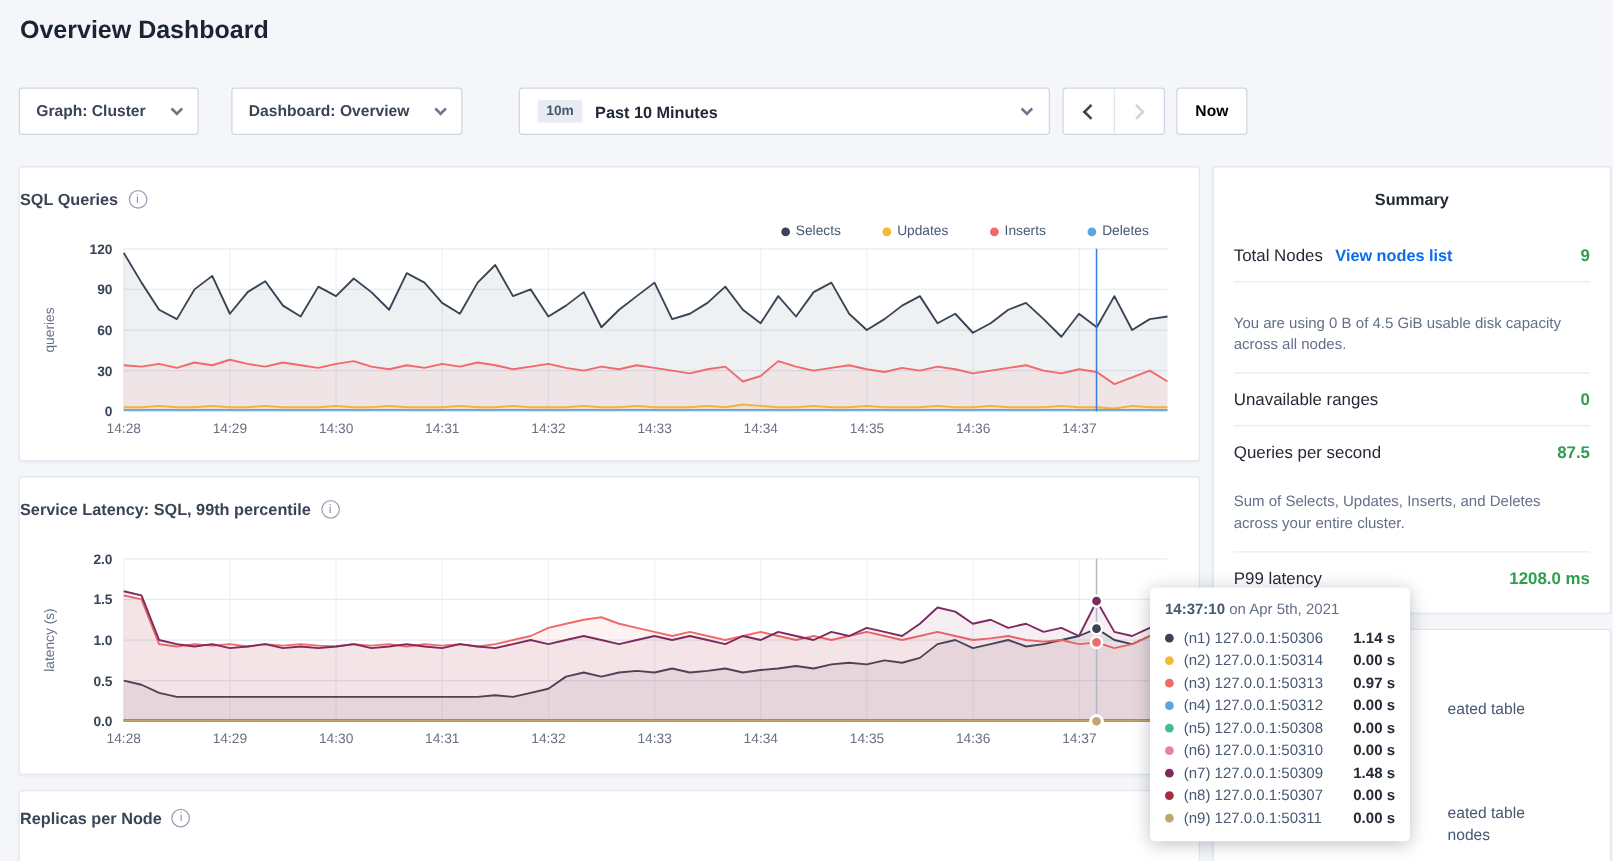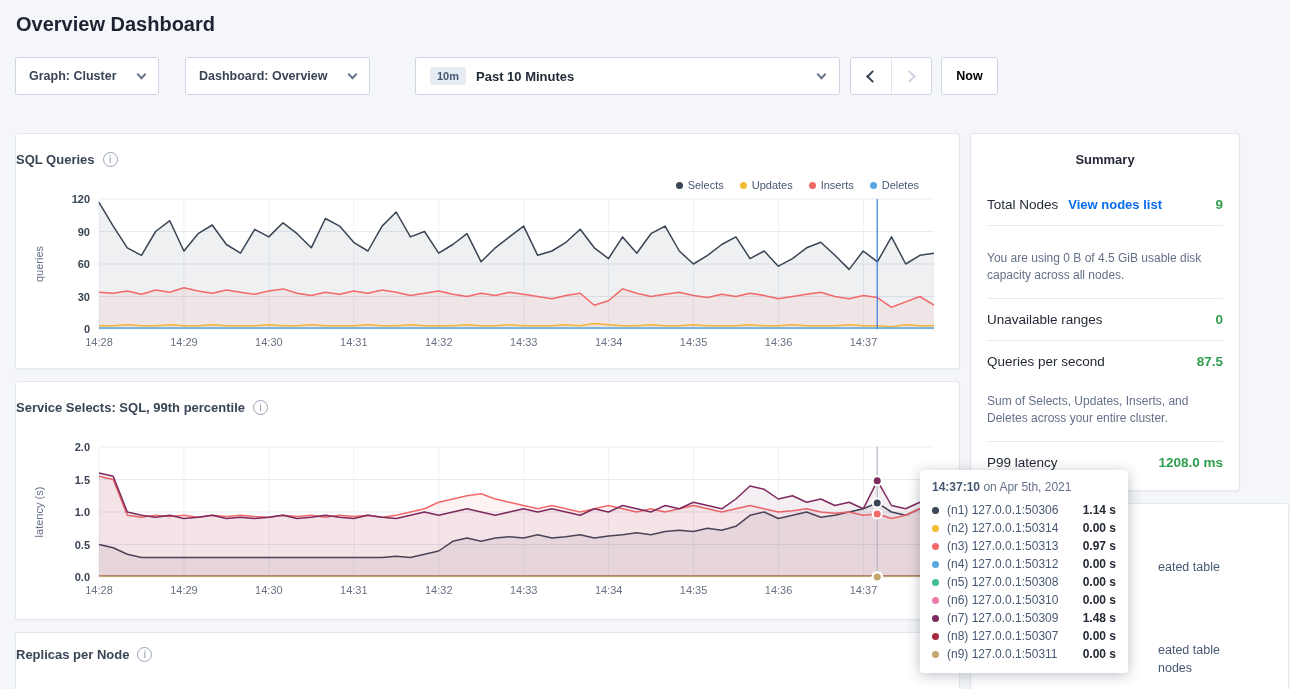--- a/index.html
+++ b/index.html
@@ -4,47 +4,47 @@
 <style>
   *{box-sizing:border-box;margin:0;padding:0}
   html,body{width:1290px;height:689px}
   body{
     position:relative;overflow:hidden;background:#f4f6f9;
     font-family:"Liberation Sans",sans-serif;color:#242a35;
   }
   .page-title{position:absolute;left:16px;top:13px;font-size:20px;font-weight:700;color:#1c2331}
 
   
-  .ctrl{position:absolute;top:57px;height:38px;background:#fff;border:1px solid #cfd6e2;border-radius:3px;
+  .ctrl{position:absolute;top:70px;height:38px;background:#fff;border:1px solid #cfd6e2;border-radius:3px;
         display:flex;align-items:center;color:#394455;font-size:12.5px;font-weight:700;cursor:pointer}
   .dd{padding:0 13px;justify-content:space-between}
   .time{padding:0 14px;font-size:13px;color:#1f2634}
   .badge{background:#e7ecf3;border-radius:2px;padding:3px 7px;font-size:11px;font-weight:700;color:#475872;margin-right:10px}
   .chev-down{width:7px;height:7px;border-right:2px solid #69758c;border-bottom:2px solid #69758c;transform:rotate(45deg);margin-top:-4px}
   .arrows{padding:0}
   .arrow-btn{flex:1;height:100%;display:flex;align-items:center;justify-content:center}
   .arrow-btn.next{border-left:1px solid #dfe4ed}
   .chev-left{width:9px;height:9px;border-right:2px solid #394455;border-bottom:2px solid #394455;transform:rotate(135deg);margin-left:3px}
   .chev-right{width:9px;height:9px;border-right:2px solid #ccd3df;border-bottom:2px solid #ccd3df;transform:rotate(-45deg);margin-right:3px}
   .now{justify-content:center;color:#000000}
 
   
   .panel{position:absolute;background:#fff;border:1px solid #e2e7f0;border-radius:3px;box-shadow:0 1px 2px rgba(50,60,80,.04)}
   .panel-title{display:flex;justify-content:flex-start;align-items:center;gap:8px;padding-top:18px;
                font-size:13px;font-weight:700;color:#394455}
   .info-icon{width:15px;height:15px;border:1px solid #9aa3b5;border-radius:50%;color:#8a93a6;
              font-size:10px;line-height:13px;text-align:center;font-weight:400;cursor:pointer}
-  .legend{position:absolute;right:40px;top:45px;display:flex;gap:16px;font-size:11px;color:#475872}
+  .legend{position:absolute;right:40px;top:45px;display:flex;gap:33px;font-size:11px;color:#475872}
   .legend-item{display:flex;align-items:center;gap:5px;cursor:pointer}
   .dot{width:7px;height:7px;border-radius:50%;flex:0 0 auto}
   .chart-host{position:absolute;left:1px}
   svg{display:block;font-family:"Liberation Sans",sans-serif}
 
   
-  .summary-panel{left:970px;top:133px;width:270px;height:358px;padding:16px}
+  .summary-panel{left:970px;top:133px;width:319px;height:358px;padding:16px}
   .sum-title{text-align:center;font-size:13px;font-weight:700;color:#242a35;margin-top:2px;margin-bottom:30px}
   .sum-row{display:flex;align-items:baseline}
   .sum-label{font-weight:400;font-size:13.5px;color:#242a35}
   .sum-link{margin-left:10px;color:#0a6ded;font-weight:700;font-size:13px;cursor:pointer}
   .sum-val{margin-left:auto;color:#2f9e4f;font-weight:700;font-size:13.5px}
   .sum-sub{margin-top:24px;font-size:12px;color:#646f88;line-height:1.45;max-width:284px}
   hr.sum-div{border:none;border-top:1px solid #e7ebf2;margin:13px 0}
 
   .events-panel{left:970px;top:503px;width:319px;height:200px;overflow:hidden}
   .event-frag{position:absolute;left:187px;font-size:12.5px;color:#475872;white-space:nowrap;cursor:pointer}
@@ -153,21 +153,21 @@
         <polyline points="82.0,101.2 96.2,102.3 110.3,100.1 124.5,103.3 138.6,99.0 152.8,101.2 166.9,96.8 181.1,100.1 195.2,102.3 209.4,99.0 223.5,101.2 237.7,103.3 251.8,100.1 266.0,97.9 280.1,102.3 294.3,104.4 308.4,101.2 322.6,103.3 336.7,100.1 350.9,102.3 365.1,99.0 379.2,101.2 393.4,104.4 407.5,102.3 421.7,100.1 435.8,103.3 450.0,105.5 464.1,102.3 478.3,104.4 492.4,101.2 506.6,103.3 520.7,105.5 534.9,107.7 549.0,104.4 563.2,102.3 577.3,114.2 591.5,109.8 605.6,97.9 619.8,102.3 633.9,105.5 648.1,103.3 662.3,101.2 676.4,104.4 690.6,106.6 704.7,103.3 718.9,105.5 733.0,102.3 747.2,104.4 761.3,107.7 775.5,105.5 789.6,103.3 803.8,101.2 817.9,105.5 832.1,107.7 846.2,104.4 860.4,106.6 874.5,116.3 888.7,110.9 902.8,105.5 917.0,114.2" fill="none" stroke="#f16969" stroke-width="1.5" stroke-linejoin="round"></polyline>
         <path d="M82.0 136.9L917.0 136.9L917 138L82 138Z" fill="rgba(89,167,224,0.08)" stroke="none"></path>
         <polyline points="82.0,136.9 917.0,136.9" fill="none" stroke="#59a7e0" stroke-width="1.5" stroke-linejoin="round"></polyline>
         <line x1="860.22" y1="8" x2="860.22" y2="138" stroke="#3a7ce1" stroke-width="1.2"></line>
       </svg>
     </div>
 </div>
 
 <div class="panel" style="left:15px;top:381px;width:945px;height:239px">
   <div class="panel-title">
-    <span>Service Selects: SQL, 99th percentile</span>
+    <span>Service Latency: SQL, 99th percentile</span>
     <span class="info-icon">i</span>
   </div>
   <div class="chart-host" style="top:55px">
       <svg width="943" height="168">
         <line x1="82" y1="10" x2="82" y2="140" stroke="#eef1f6" stroke-width="1"></line>
         <text x="82" y="157" text-anchor="middle" font-size="11" fill="#687082">14:28</text>
         <line x1="166.9440488301119" y1="10" x2="166.9440488301119" y2="140" stroke="#eef1f6" stroke-width="1"></line>
         <text x="166.9440488301119" y="157" text-anchor="middle" font-size="11" fill="#687082">14:29</text>
         <line x1="251.88809766022382" y1="10" x2="251.88809766022382" y2="140" stroke="#eef1f6" stroke-width="1"></line>
         <text x="251.88809766022382" y="157" text-anchor="middle" font-size="11" fill="#687082">14:30</text>

